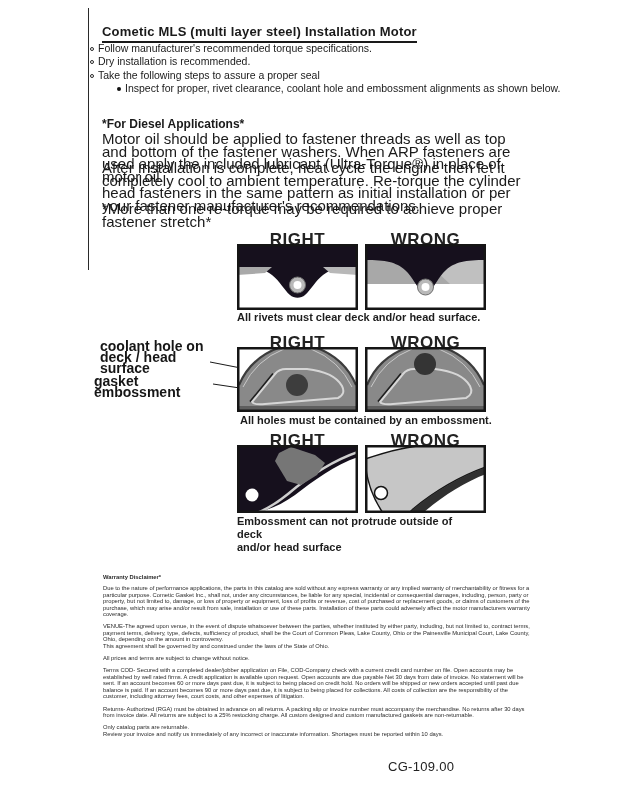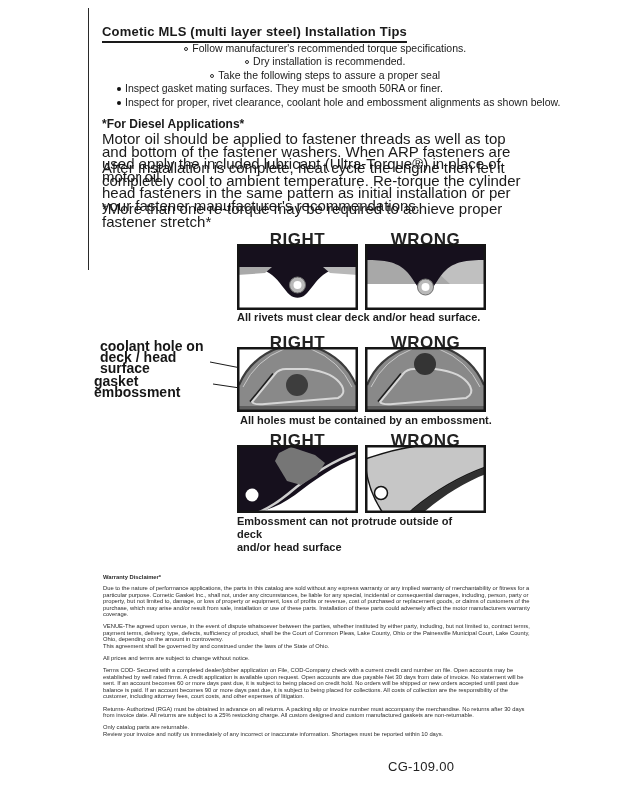--- a/index.html
+++ b/index.html
@@ -6,21 +6,21 @@
   html,body { width:618px; height:800px; background:#ffffff; }
   body { font-family:"Liberation Sans", sans-serif; color:#1a1a1a; position:relative; }
   .page { position:absolute; left:0; top:0; width:618px; height:800px; background:#fff; overflow:hidden; }
 
   .scan-line { position:absolute; left:88px; top:8px; width:1px; height:262px; background:#2a2a2a; }
 
   .title { position:absolute; left:102px; top:24px; font-size:13px; font-weight:bold; letter-spacing:.2px;
            border-bottom:2px solid #1a1a1a; padding-bottom:2px; }
 
   .intro { position:absolute; left:90px; top:42px; font-size:10.5px; line-height:13.4px; }
-  .b-line { white-space:nowrap;text-align:center; }
+  .b-line { white-space:nowrap; }
   .b-line .o-marker { display:inline-block; width:4px; height:4px; border:1px solid #2a2a2a; border-radius:50%;
                       margin-right:4px; margin-bottom:1px; }
   .sb-line { white-space:nowrap; padding-left:27px; }
   .sb-line .f-marker { display:inline-block; width:4px; height:4px; background:#111; border-radius:50%;
                        margin-right:4px; margin-bottom:1px; }
 
   .diesel-heading { position:absolute; left:102px; top:117px; font-size:12px; font-weight:bold; }
   .para { position:absolute; left:102px; width:432px; font-size:15px; line-height:12.6px; }
   .p1 { top:133px; }
   .p2 { top:162px; }
@@ -42,27 +42,26 @@
 
   svg { display:block; }
 </style>
 </head>
 <body>
 
 <div class="page">
 
   <div class="scan-line"></div>
 
-  <div class="title">Cometic MLS (multi layer steel) Installation Tips</div>
+  <div class="title">Cometic MLS (multi layer steel) Installation Motor</div>
 
   <div class="intro">
     <div class="b-line"><span class="o-marker"></span><span>Follow manufacturer's recommended torque specifications.</span></div>
     <div class="b-line"><span class="o-marker"></span><span>Dry installation is recommended.</span></div>
     <div class="b-line"><span class="o-marker"></span><span>Take the following steps to assure a proper seal</span></div>
-    <div class="sb-line"><span class="f-marker"></span><span>Inspect gasket mating surfaces.  They must be smooth 50RA or finer.</span></div>
     <div class="sb-line"><span class="f-marker"></span><span>Inspect for proper, rivet clearance, coolant hole and embossment alignments as shown below.</span></div>
   </div>
 
   <div class="diesel-heading">*For Diesel Applications*</div>
   <div class="para p1">Motor oil should be applied to fastener threads as well as top and bottom of the fastener washers. When ARP fasteners are used apply the included lubricant (Ultra-Torque®) in place of motor oil.</div>
   <div class="para p2">After Installation is complete, heat cycle the engine then let it completely cool to ambient temperature. Re-torque the cylinder head fasteners in the same pattern as initial installation or per your fastener manufacturer's recommendations.</div>
   <div class="para note">*More than one re-torque may be required to achieve proper fastener stretch*</div>
 
   <div class="diag-label" style="left:237px; top:230px;">RIGHT</div>
   <div class="diag-label" style="left:365px; top:230px;">WRONG</div>

